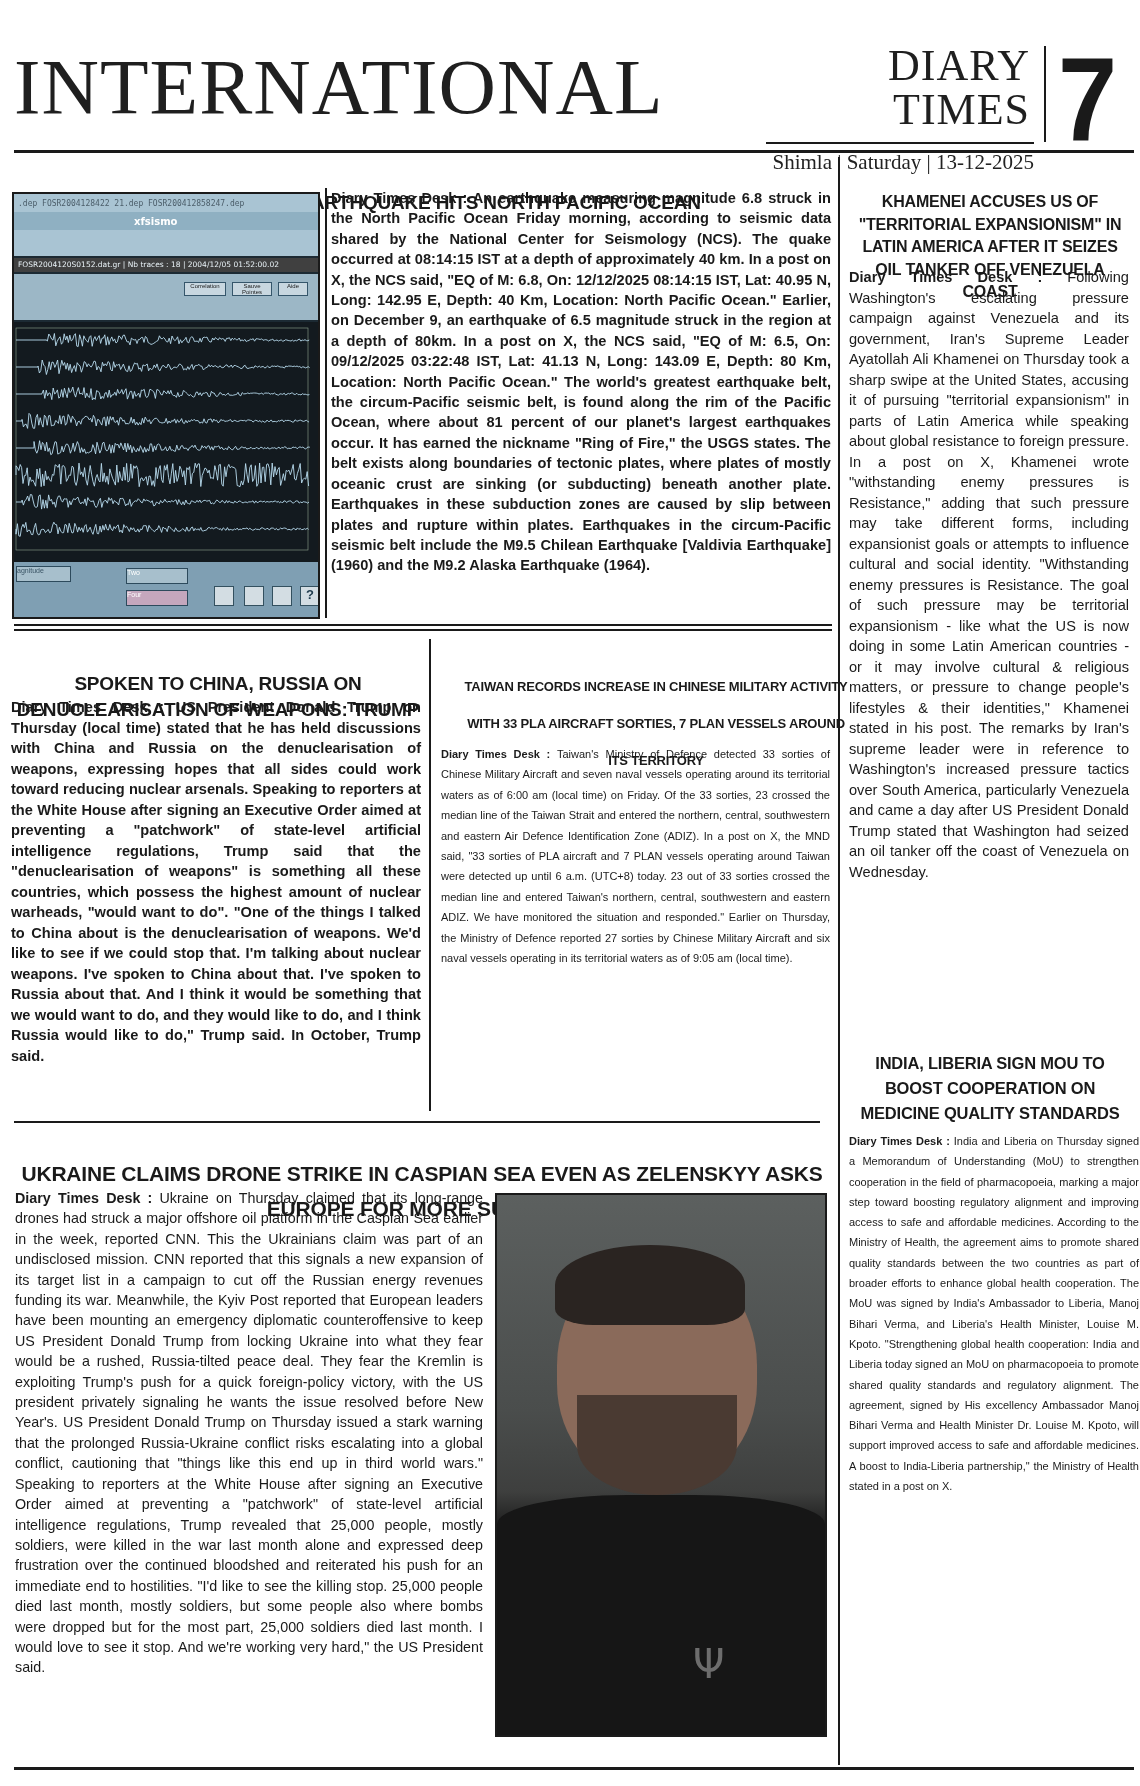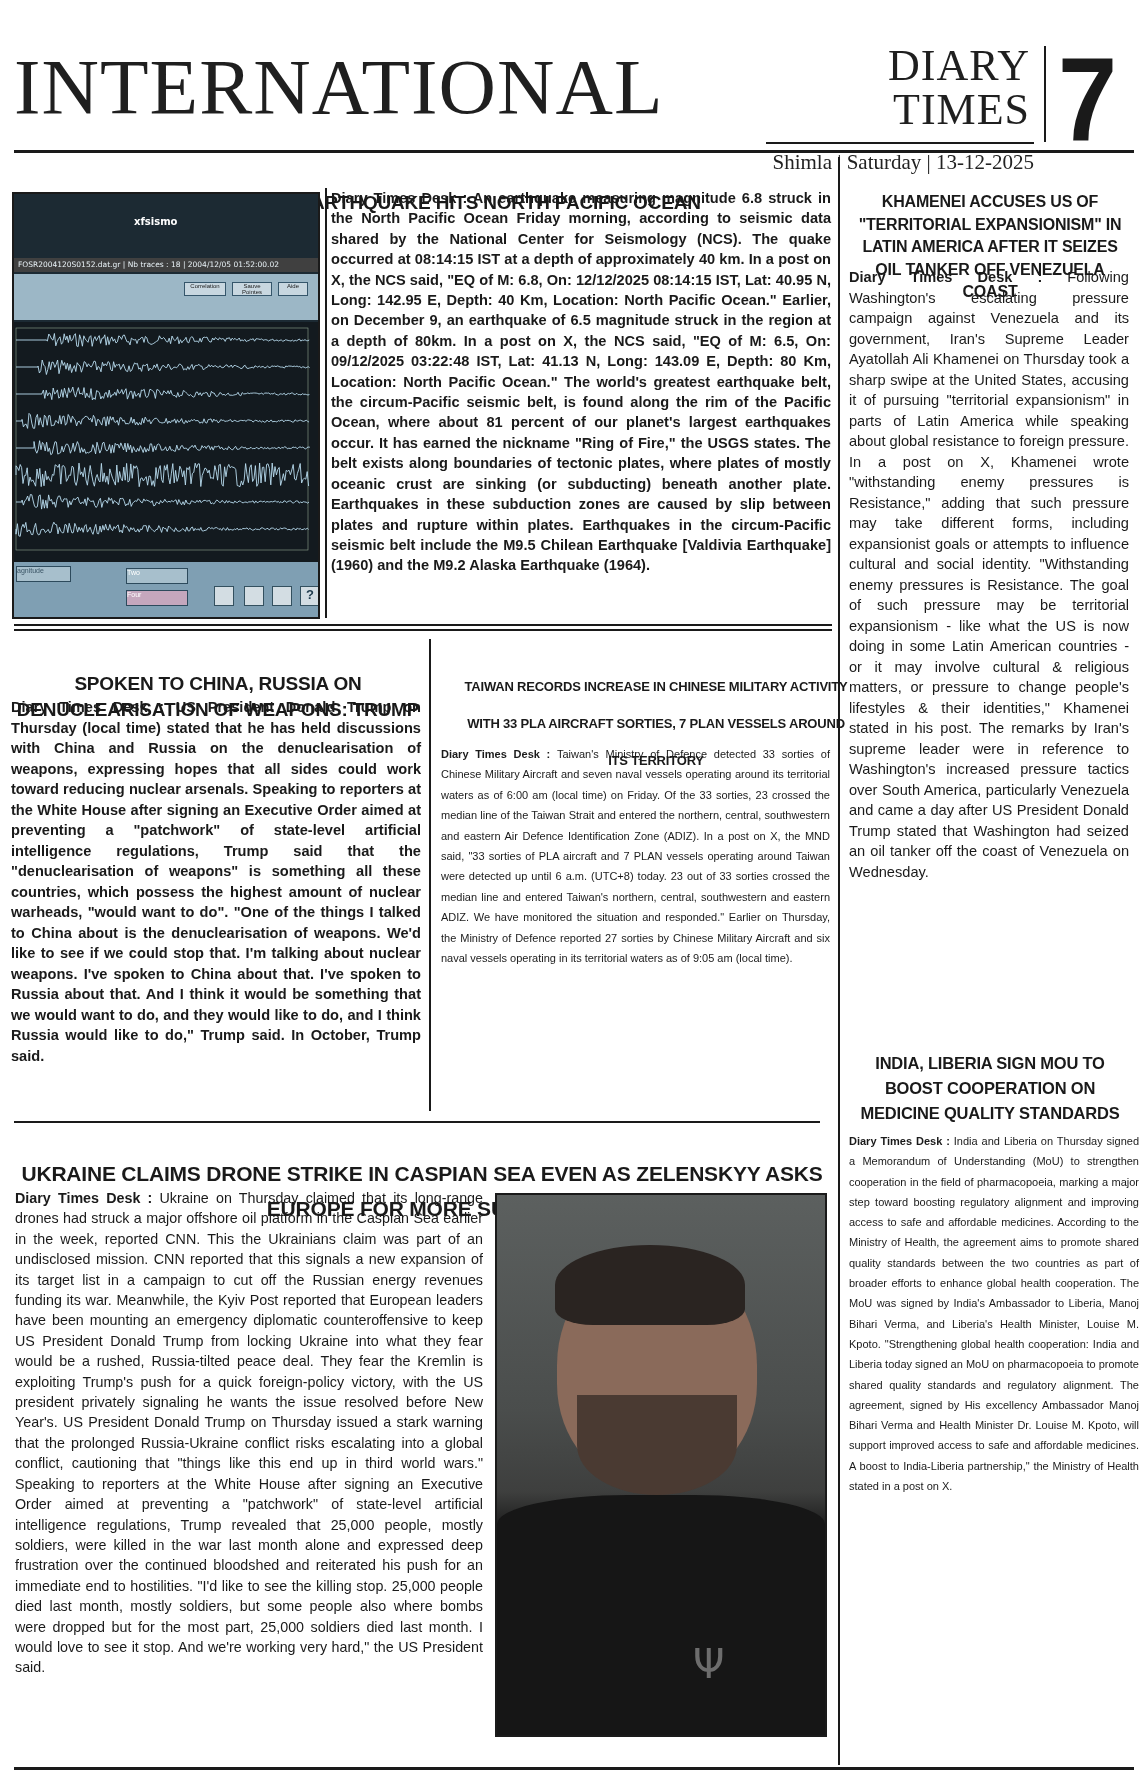--- a/index.html
+++ b/index.html
@@ -119,20 +119,28 @@
   </div>
   <div class="brand-vrule"></div>
   <div class="page-number">7</div>
   <div class="masthead-rule"></div>
 </header>
 
 <article>
   <h2 class="headline s1-headline">MAGNITUDE 6.8 EARTHQUAKE HITS NORTH PACIFIC OCEAN</h2>
 
   <figure class="s1-image">
+    <div class="seis-top">
+      <svg width="308" height="62">
+        <g fill="#4b5d69" font-family="DejaVu Sans Mono, monospace" font-size="8">
+          <text x="4" y="12">.dep  FOSR2004128422 21.dep  FOSR200412858247.dep</text>
+        </g>
+        <rect x="0" y="18" width="308" height="18" fill="#8fb0c2"></rect>
+      </svg>
+    </div>
     <div style="position:absolute;left:120px;top:22px;font-size:10px;color:#ffffff;font-family:'DejaVu Sans',sans-serif;font-weight:700;">xfsismo</div>
     <div class="seis-bar">
       <span style="position:absolute;left:4px;top:2px;font-size:7.5px;color:#e9f2f7;font-family:'DejaVu Sans',sans-serif;white-space:nowrap;">FOSR2004120S0152.dat.gr | Nb traces : 18 | 2004/12/05 01:52:00.02</span>
     </div>
     <div class="seis-tool"></div>
     <div class="seis-btn" style="left:170px;width:42px;font-size:6px;text-align:center;">Correlation</div>
     <div class="seis-btn" style="left:218px;width:40px;font-size:6px;text-align:center;">Sauve Pointes</div>
     <div class="seis-btn" style="left:264px;width:30px;font-size:6px;text-align:center;">Aide</div>
     <div class="seis-plot">
       <svg id="seis-svg" width="308" height="240">

